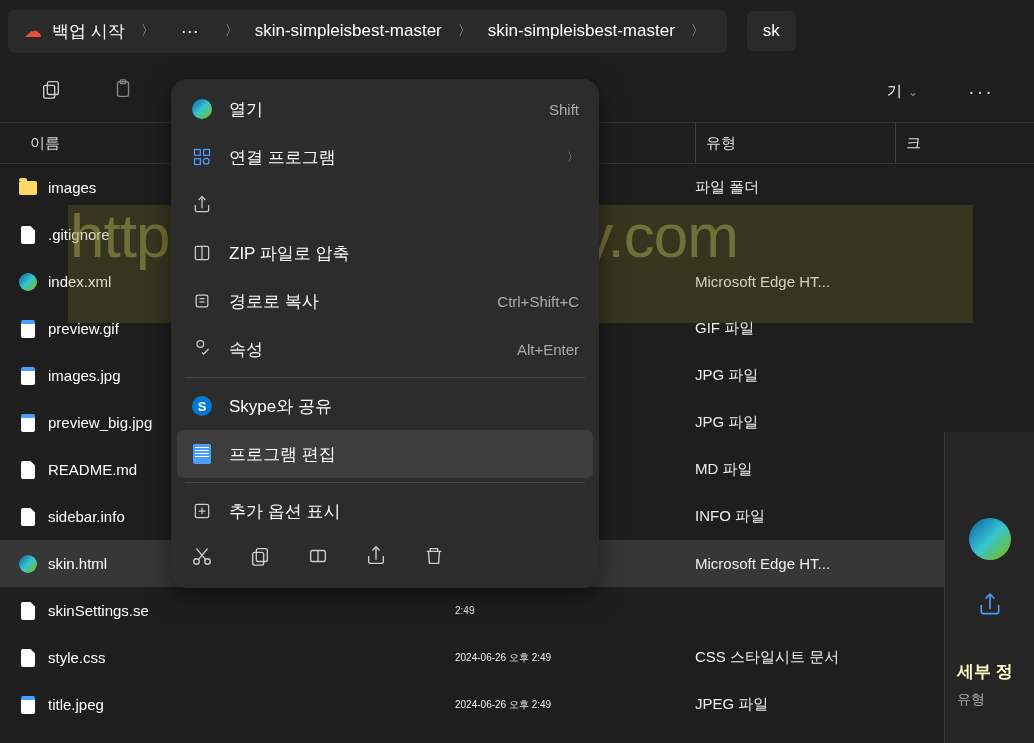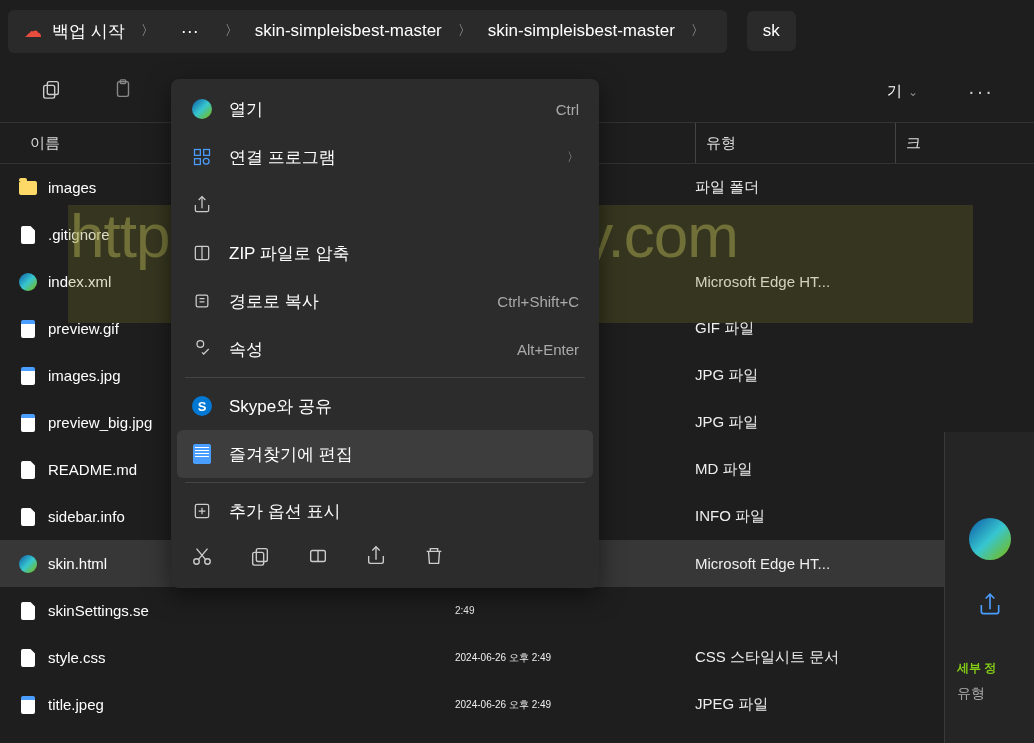--- a/index.html
+++ b/index.html
@@ -86,21 +86,21 @@
     .icon-file::after { content:''; position:absolute; top:0; right:0; width:5px; height:5px; background:#1e1e1e; clip-path: polygon(100% 0, 0 0, 100% 100%);}
     .icon-file-blue { background: #fff; width: 14px; height: 18px; border-radius: 2px; position: relative; border-top: 4px solid #4a9eff; }
     .icon-edge { width: 18px; height: 18px; border-radius: 50%; background: linear-gradient(135deg, #0c59a4 0%, #37c6d0 50%, #7fba00 100%); }
 
     .context-menu {
       position: absolute;
       top: 79px;
       left: 171px;
       width: 428px;
       background: #2c2c2c;
-      border-radius: 8px;
+      border-radius: 16px;
       box-shadow: 0 8px 24px rgba(0,0,0,0.5);
       padding: 6px;
       z-index: 100;
     }
     .menu-item {
       display: flex;
       align-items: center;
       height: 48px;
       padding: 0 14px;
       border-radius: 6px;
@@ -161,21 +161,21 @@
       z-index: 30;
     }
     .side-edge-icon {
       width: 42px;
       height: 42px;
       border-radius: 50%;
       background: linear-gradient(135deg, #0c59a4 0%, #37c6d0 50%, #7fba00 100%);
       margin: 70px auto 30px;
     }
     .side-share { width: 30px; height: 30px; margin: 0 auto 40px; color: #4a9eff; font-size: 24px; display:flex; align-items:center; justify-content:center;}
-    .side-text { color: #84cc16; font-size: 12px; font-weight: 600; }
+    .side-text { color: #fef9c3; font-size: 17px; font-weight: 600; }
     .side-sub { color: #aaa; font-size: 14px; margin-top: 8px; }
   </style>
 </head>
 <body>
 
 <div class="breadcrumb-bar">
   <div class="breadcrumb-segment breadcrumb-start">
     <span class="cloud-icon">☁</span>
     <span>백업 시작</span>
     <span class="chevron">〉</span>
@@ -343,21 +343,21 @@
 
 <div class="watermark-bg"></div>
 <div class="watermark">https://onilove.tistory.com</div>
 
 <div class="context-menu" id="context-menu">
     <div class="menu-item">
     <span class="menu-icon">
         <div class="icon-edge-sm"></div>
       </span>
     <span class="menu-label">열기</span>
-    <span class="menu-shortcut">Ctrl</span>
+    <span class="menu-shortcut">Shift</span>
 
   </div>
     <div class="menu-item">
     <span class="menu-icon">
         <svg width="20" height="20" viewBox="0 0 24 24" fill="none" stroke="#4a9eff" stroke-width="1.5">
           <rect x="3" y="3" width="7" height="7"></rect>
           <rect x="14" y="3" width="7" height="7"></rect>
           <rect x="3" y="14" width="7" height="7"></rect>
           <circle cx="17" cy="17" r="3.5"></circle>
         </svg>
@@ -412,21 +412,21 @@
     <span class="menu-icon">
         <div class="icon-skype">S</div>
       </span>
     <span class="menu-label">Skype와 공유</span>
 
   </div>
     <div class="menu-item hovered">
     <span class="menu-icon">
         <div class="icon-notepad"></div>
       </span>
-    <span class="menu-label">즐겨찾기에 편집</span>
+    <span class="menu-label">프로그램 편집</span>
 
   </div>
     <div class="menu-divider"></div>
     <div class="menu-item">
     <span class="menu-icon">
         <svg width="20" height="20" viewBox="0 0 24 24" fill="none" stroke="#ccc" stroke-width="1.5">
           <rect x="4" y="4" width="16" height="16" rx="2"></rect>
           <path d="M12 8v8M8 12h8"></path>
         </svg>
       </span>

